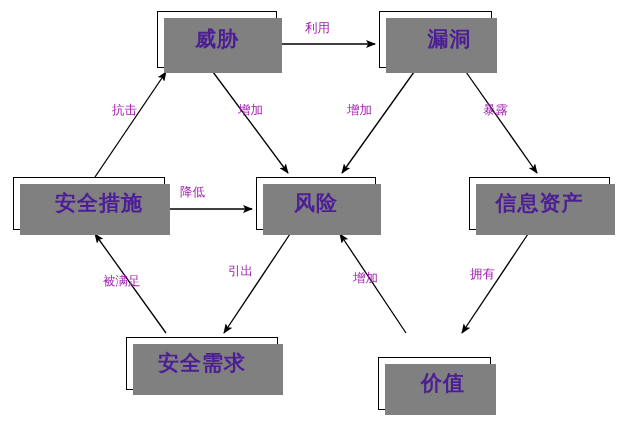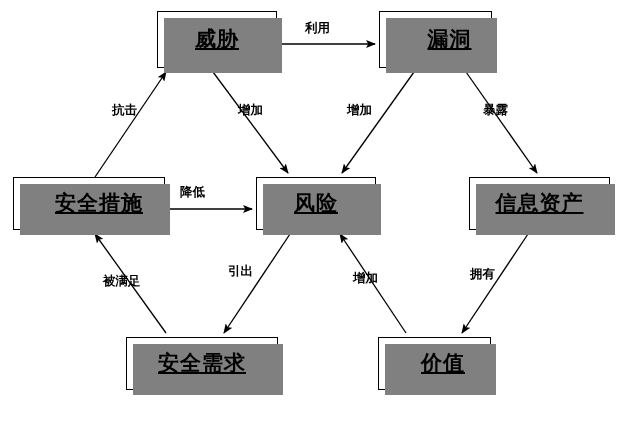--- a/index.html
+++ b/index.html
@@ -41,32 +41,31 @@
     top: 6px;
     width: 100%;
     height: 100%;
     background: #808080;
     z-index: -1;
   }
   .node-label {
     font-family: "DejaVu Sans", "Liberation Sans", sans-serif;
     font-size: 21px;
     font-weight: 700;
-    color: #000000;
+    color: #4c1d95;
     letter-spacing: 1px;
     line-height: 1;
     white-space: nowrap;
-    text-decoration: underline;
   }
   .edge-label {
     position: absolute;
     font-family: "DejaVu Sans", "Liberation Sans", sans-serif;
     font-size: 12.5px;
-    font-weight: 700;
-    color: #000000;
+    font-weight: 400;
+    color: #a21caf;
     background: transparent;
     white-space: nowrap;
     z-index: 8;
     line-height: 1;
   }
 </style>
 </head>
 <body>
 
 <div id="diagram-canvas">
@@ -103,21 +102,21 @@
       </div>
       <div class="node-box" style="left: 256px; top: 177px; width: 120px; height: 53px;">
         <span class="node-label">风险</span>
       </div>
       <div class="node-box" style="left: 469px; top: 177px; width: 141px; height: 53px;">
         <span class="node-label">信息资产</span>
       </div>
       <div class="node-box" style="left: 126px; top: 337px; width: 152px; height: 53px;">
         <span class="node-label">安全需求</span>
       </div>
-      <div class="node-box" style="left: 378px; top: 337px; width: 113px; height: 53px; padding-left: 17px;">
+      <div class="node-box" style="left: 378px; top: 357px; width: 113px; height: 53px; padding-left: 17px;">
         <span class="node-label">价值</span>
       </div>
     </div>
   <div id="edge-label-layer">
       <div class="edge-label" style="left: 305px; top: 22px;">利用</div>
       <div class="edge-label" style="left: 112px; top: 104px;">抗击</div>
       <div class="edge-label" style="left: 238px; top: 104px;">增加</div>
       <div class="edge-label" style="left: 347px; top: 104px;">增加</div>
       <div class="edge-label" style="left: 483px; top: 104px;">暴露</div>
       <div class="edge-label" style="left: 180px; top: 186px;">降低</div>

